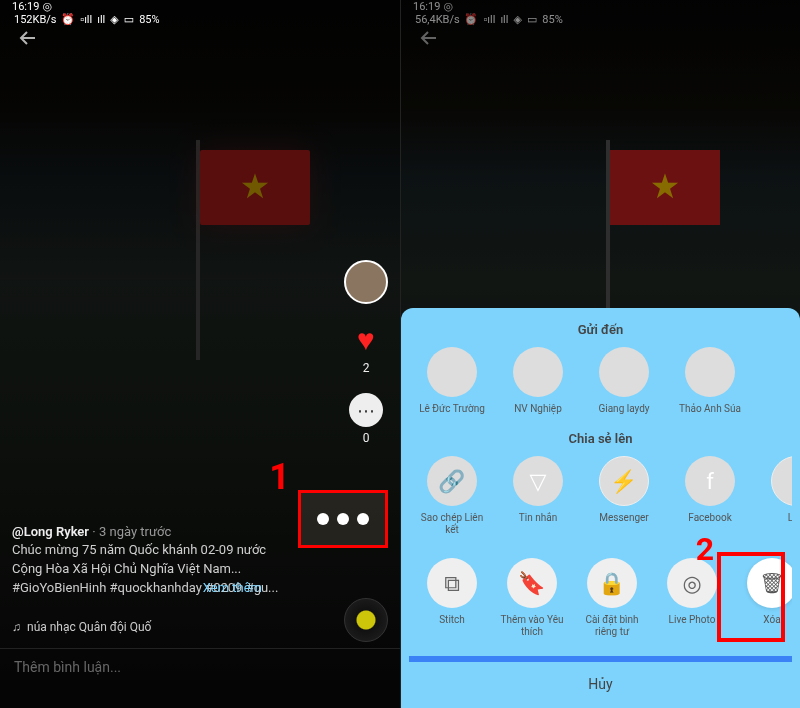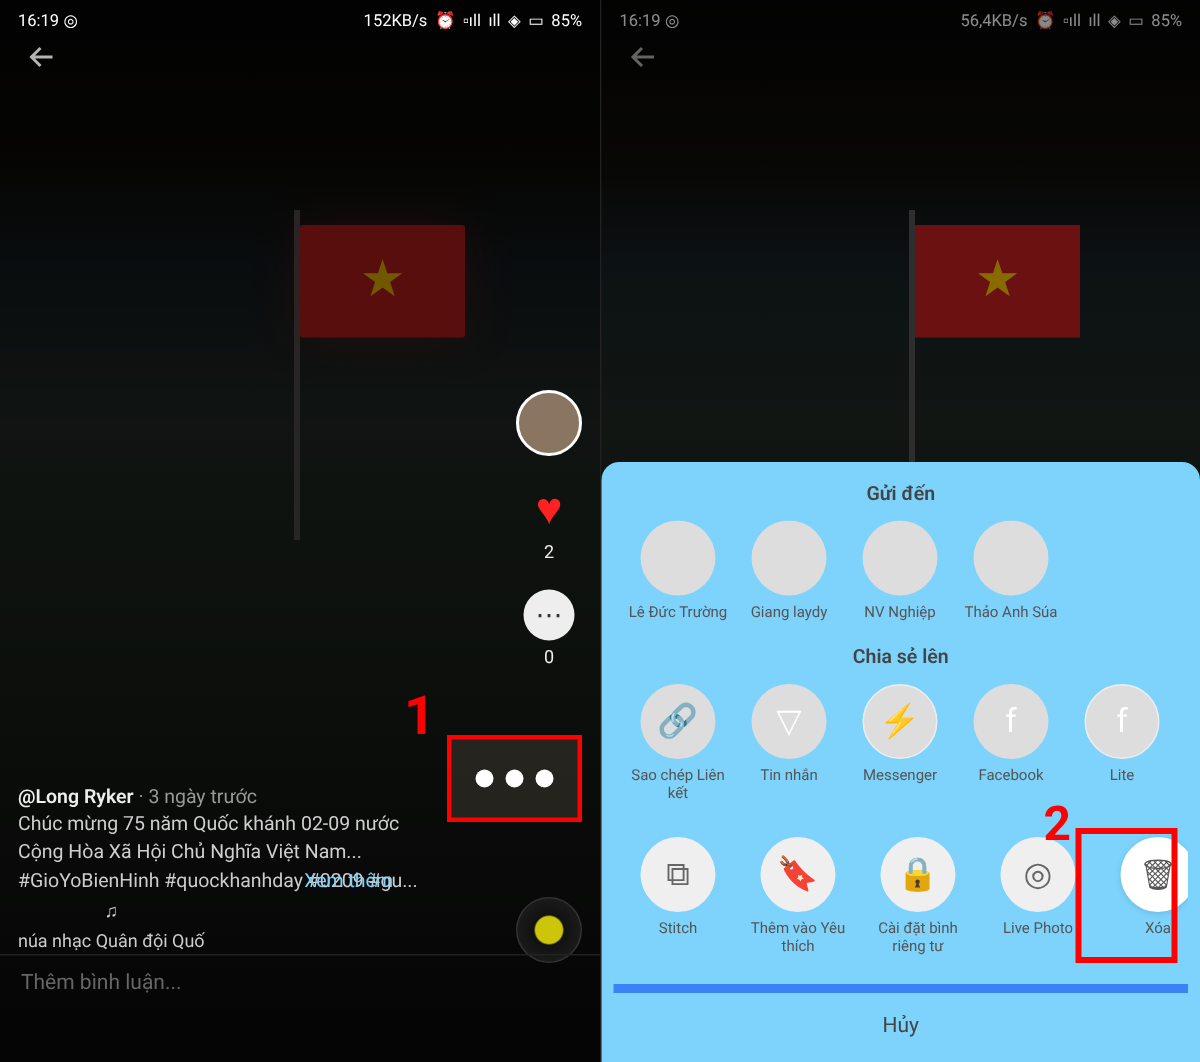--- a/index.html
+++ b/index.html
@@ -9,23 +9,23 @@
     background: #000;
     font-family: -apple-system, Roboto, Arial, sans-serif;
     display: flex;
     overflow: hidden;
   }
   .phone { width: 400px; height: 708px; position: relative; background: #000; }
   .phone-right { border-left: 1px solid #222; }
 
   
   .status-bar {
-    display: flex; justify-content: space-between; align-items: flex-end;
+    display: flex; justify-content: space-between; align-items: flex-start;
     height: 20px; padding: 0 12px; color: #fff; font-size: 11px;
-    position: relative; z-index: 5;
+    position: relative; z-index: 5; flex-direction: column;
   }
   .status-left, .status-right { display: flex; align-items: center; gap: 3px; }
   .status-right span { margin-left: 2px; }
 
   
   .back-row { height: 40px; display:flex; align-items:center; padding-left: 16px; }
   .back-arrow { color: #fff; opacity: 0.7; }
 
   
   .video-bg {
@@ -65,45 +65,45 @@
     position:absolute; right:110px; top:456px; color:#f00; font-size:36px; font-weight:700; z-index:4;
   }
 
   
   .caption { position:absolute; left:12px; right:120px; bottom:110px; color:#cfcfcf; font-size:13px; line-height:1.45; z-index:3; }
   .caption .user { color:#eee; font-weight:600;margin-top:19px; }
   .caption .meta { color:#999; }
   .caption .hashtag { color:#ccc; }
   .see-more { position:absolute; right:18px; bottom:0; color:#7dd3fc; }
 
-  .music-row { position:absolute; left:12px; bottom:74px; color:#ccc; font-size:12px; display:flex; align-items:center; gap:6px; z-index:3;flex-direction:column; }
+  .music-row { position:absolute; left:12px; bottom:74px; color:#ccc; font-size:12px; display:flex; align-items:center; gap:6px; z-index:3; }
   .music-note::before { content:"♫"; }
 
   .disc {
     position:absolute; right:12px; bottom:66px; width:44px; height:44px; border-radius:50%;
     background: radial-gradient(circle,#ccc50a 30%,#111 34%,#222 100%);
     border:1px solid #333; z-index:3;
   }
 
   .comment-input {
-    position:absolute; left:0; right:0; bottom:0; height:72px;
+    position:absolute; left:0; right:0; bottom:0; height:60px;
     padding:10px 14px; color:#666; font-size:14px; z-index:3;
     border-top: 0.5px solid #222;
     display:flex; align-items:flex-start;
   }
 
   
   .sheet {
     position:absolute; left:0; right:0; bottom:0;
     background:#7dd3fc; border-top-left-radius:12px; border-top-right-radius:12px;
     padding:14px 8px 10px; z-index:6;
   }
   .sheet-dim { position:absolute; inset:0; background:rgba(0,0,0,0.45); z-index:5; }
   .sheet-title { text-align:center; color:#444; font-size:13px; font-weight:600; margin-bottom:10px; }
-  .row { display:flex; gap:8px; padding:0 10px 16px; overflow:hidden; }
+  .row { display:flex; gap:20px; padding:0 10px 16px; overflow:hidden; }
   .chip { width:66px; flex:0 0 66px; display:flex; flex-direction:column; align-items:center; gap:6px; text-align:center; }
   .chip .circ {
     width:50px; height:50px; border-radius:50%; background:#ddd;
     display:flex; align-items:center; justify-content:center; font-size:22px; color:#fff;
   }
   .chip .lab { font-size:10px; color:#555; line-height:1.2; max-height:24px; overflow:hidden; }
   .av { background: linear-gradient(135deg,#b88,#987); }
   .blue { background:#2259ff; }
   .pink { background:#e23b6b; }
   .msngr { background:#fff; color:#0a7cff; border:1px solid #eee; }
@@ -236,25 +236,25 @@
 
   <div class="sheet">
     <div class="sheet-title">Gửi đến</div>
     <div class="row" id="contacts-row">
         <div class="chip">
           <div class="circ av"></div>
           <div class="lab">Lê Đức Trường</div>
         </div>
         <div class="chip">
           <div class="circ av"></div>
+          <div class="lab">NV Nghiệp</div>
+        </div>
+        <div class="chip">
+          <div class="circ av"></div>
           <div class="lab">Giang laydy</div>
-        </div>
-        <div class="chip">
-          <div class="circ av"></div>
-          <div class="lab">NV Nghiệp</div>
         </div>
         <div class="chip">
           <div class="circ av"></div>
           <div class="lab">Thảo Anh Súa</div>
         </div>
       </div>
 
     <div class="sheet-title">Chia sẻ lên</div>
     <div class="row" id="share-row">
         <div class="chip">

